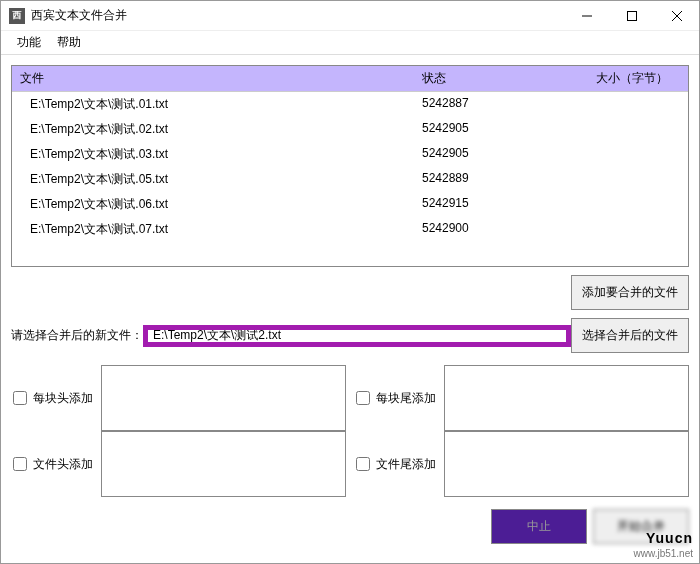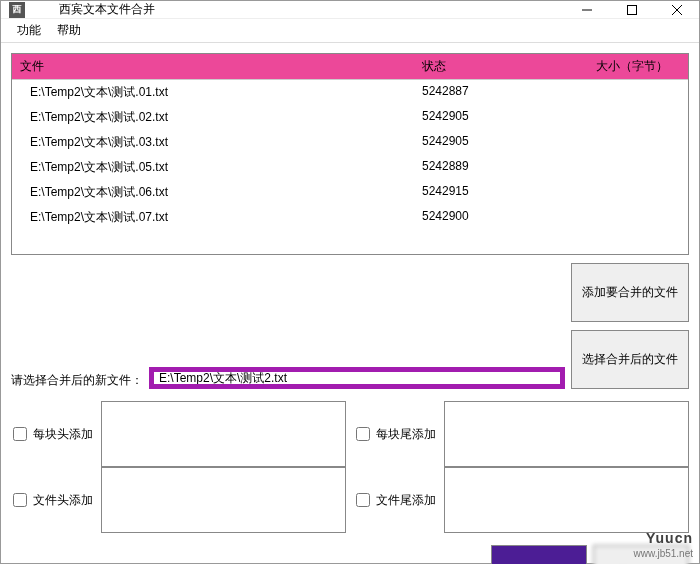--- a/index.html
+++ b/index.html
@@ -1,52 +1,52 @@
 <!DOCTYPE html>
 <html><head>
 <meta charset="utf-8">
 <style>
   * { box-sizing: border-box; margin: 0; padding: 0; }
   body { font-family: "Microsoft YaHei", "SimSun", Arial, sans-serif; font-size: 12px; background: #fff; }
   .window { width: 700px; height: 564px; border: 1px solid #999; background: #fff; position: relative; display: flex; flex-direction: column; }
   .titlebar { height: 30px; display: flex; align-items: center; justify-content: space-between; padding: 0 0 0 8px; background: #fff; border-bottom: 1px solid #eee; }
   .titlebar-left { display: flex; align-items: center; gap: 6px; }
   .app-icon { width: 16px; height: 16px; background: #555; display: inline-flex; align-items: center; justify-content: center; color: #fff; font-size: 9px; font-weight: bold; }
-  .title-text { font-size: 12px; margin-left: 28px; }
+  .title-text { font-size: 12px; }
   .win-controls { display: flex; height: 100%; }
   .win-btn { width: 45px; height: 100%; display: flex; align-items: center; justify-content: center; font-size: 14px; }
   .win-btn svg { width: 10px; height: 10px; }
   .menubar { height: 24px; display: flex; align-items: center; padding: 0 8px; border-bottom: 1px solid #ddd; }
   .menu-item { padding: 3px 8px; }
   .content { flex: 1; padding: 10px; display: flex; flex-direction: column; gap: 8px; }
   .file-table-wrap { border: 1px solid #888; height: 202px; display: flex; flex-direction: column; overflow: hidden; }
-  .file-table-header { display: flex; border-bottom: 1px solid #ccc; background: #ec4899; }
+  .file-table-header { display: flex; border-bottom: 1px solid #ccc; background: #c4b5fd; }
   .fh-col { padding: 4px 8px; font-size: 12px; }
   .fh-col.col-file { flex: 0 0 402px; }
   .fh-col.col-size { flex: 0 0 100px; }
   .fh-col.col-status { flex: 1; }
   .file-table-body { flex: 1; overflow-y: scroll; overflow-x: hidden; }
   .file-row { display: flex; padding: 2px 0; }
   .file-row .cell { padding: 2px 8px; font-size: 12px; white-space: nowrap; overflow: hidden; }
   .cell.col-file { flex: 0 0 402px; padding-left: 18px; }
   .cell.col-size { flex: 0 0 100px; }
   .cell.col-status { flex: 1; }
   .row-right { display: flex; justify-content: flex-end; gap: 6px; }
-  .btn { border: 1px solid #888; background: #efefef; padding: 20px 10px; font-size: 12px; min-width: 96px; text-align: center; }
-  .row-newfile { display: flex; align-items: flex-end; gap: 6px; }
+  .btn { border: 1px solid #888; background: #efefef; padding: 8px 10px; font-size: 12px; min-width: 96px; text-align: center; }
+  .row-newfile { display: flex; align-items: center; }
   .row-newfile label { white-space: nowrap; }
   .row-newfile input[type=text] { flex: 1; border: 5px solid #a21caf; padding: 3px 5px; font-size: 12px; height: 22px; }
   .grid-opts { display: grid; grid-template-columns: auto 1fr auto 1fr; grid-template-rows: 1fr 1fr; gap: 0 8px; align-items: center; margin-top: 4px; }
   .chk-wrap { display: flex; align-items: center; gap: 6px; white-space: nowrap; padding-left: 2px; }
   .chk-wrap input[type=checkbox] { width: 14px; height: 14px; }
   .opt-box { border: 1px solid #888; height: 66px; background: #fff; }
   .bottom-row { display: flex; justify-content: flex-end; gap: 6px; margin-top: 4px; }
   .btn.disabled { color: #999; background: #4c1d95; }
   .watermark { position: absolute; right: 6px; bottom: 4px; display:flex; flex-direction:column; align-items:flex-end; gap:2px; pointer-events:none;}
-  .wm1 { font-size: 14px; font-weight: bold; color:#404040; letter-spacing:1px;}
+  .wm1 { font-size: 14px; font-weight: bold; color:#000000; letter-spacing:1px;}
   .wm2 { font-size: 10px; color:#777; }
   .blur { filter: blur(2px); }
   ::-webkit-scrollbar { width: 17px; background:#f0f0f0;}
   ::-webkit-scrollbar-thumb { background:#c7c7c7; border:1px solid #aaa;}
 </style>
 </head>
 <body>
 
 <div class="window">
 

